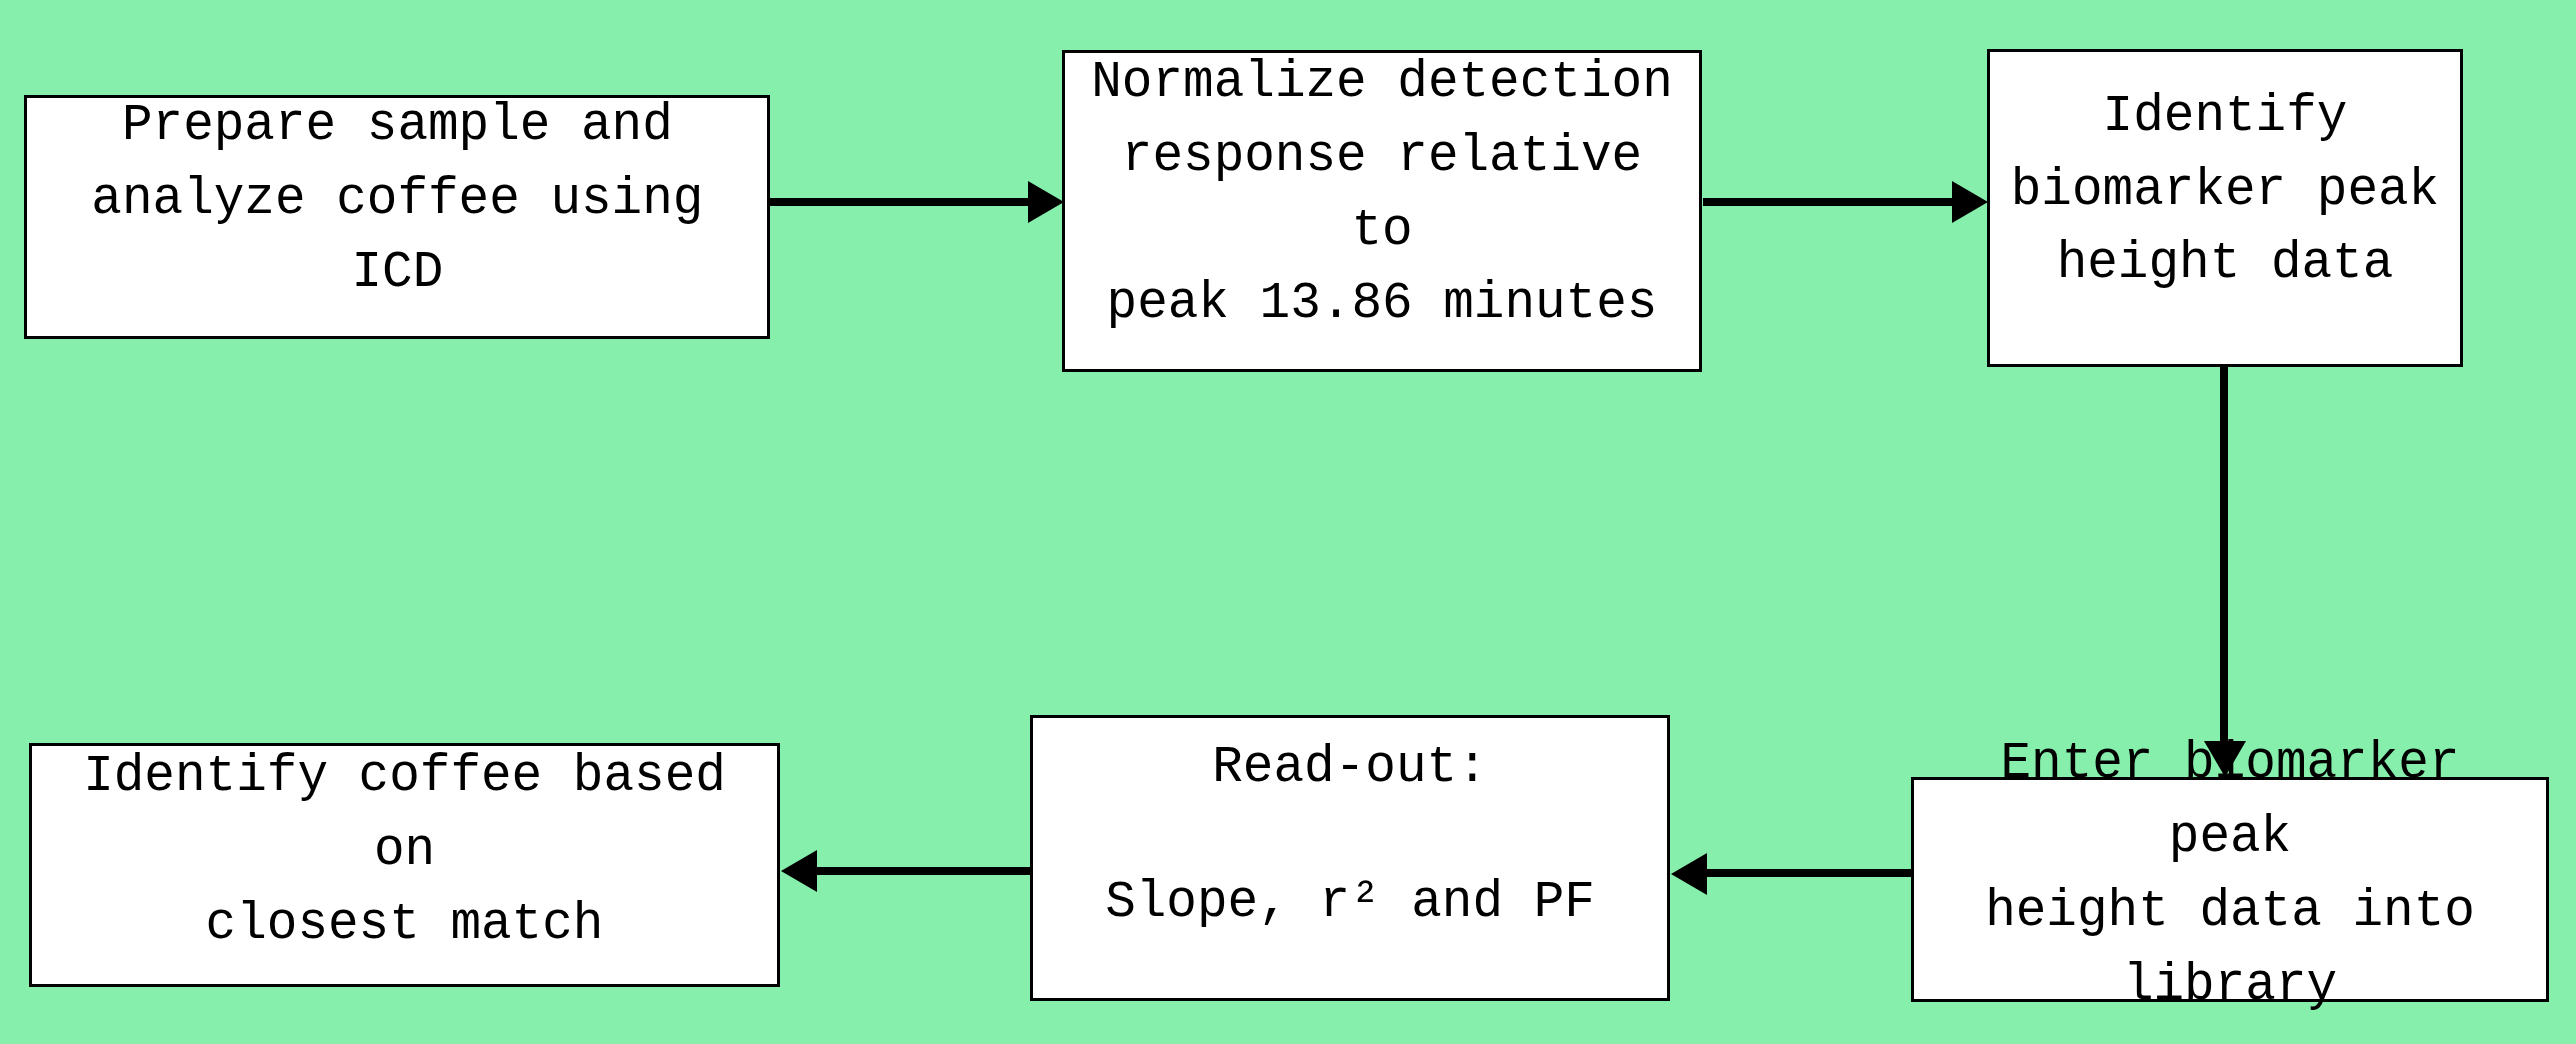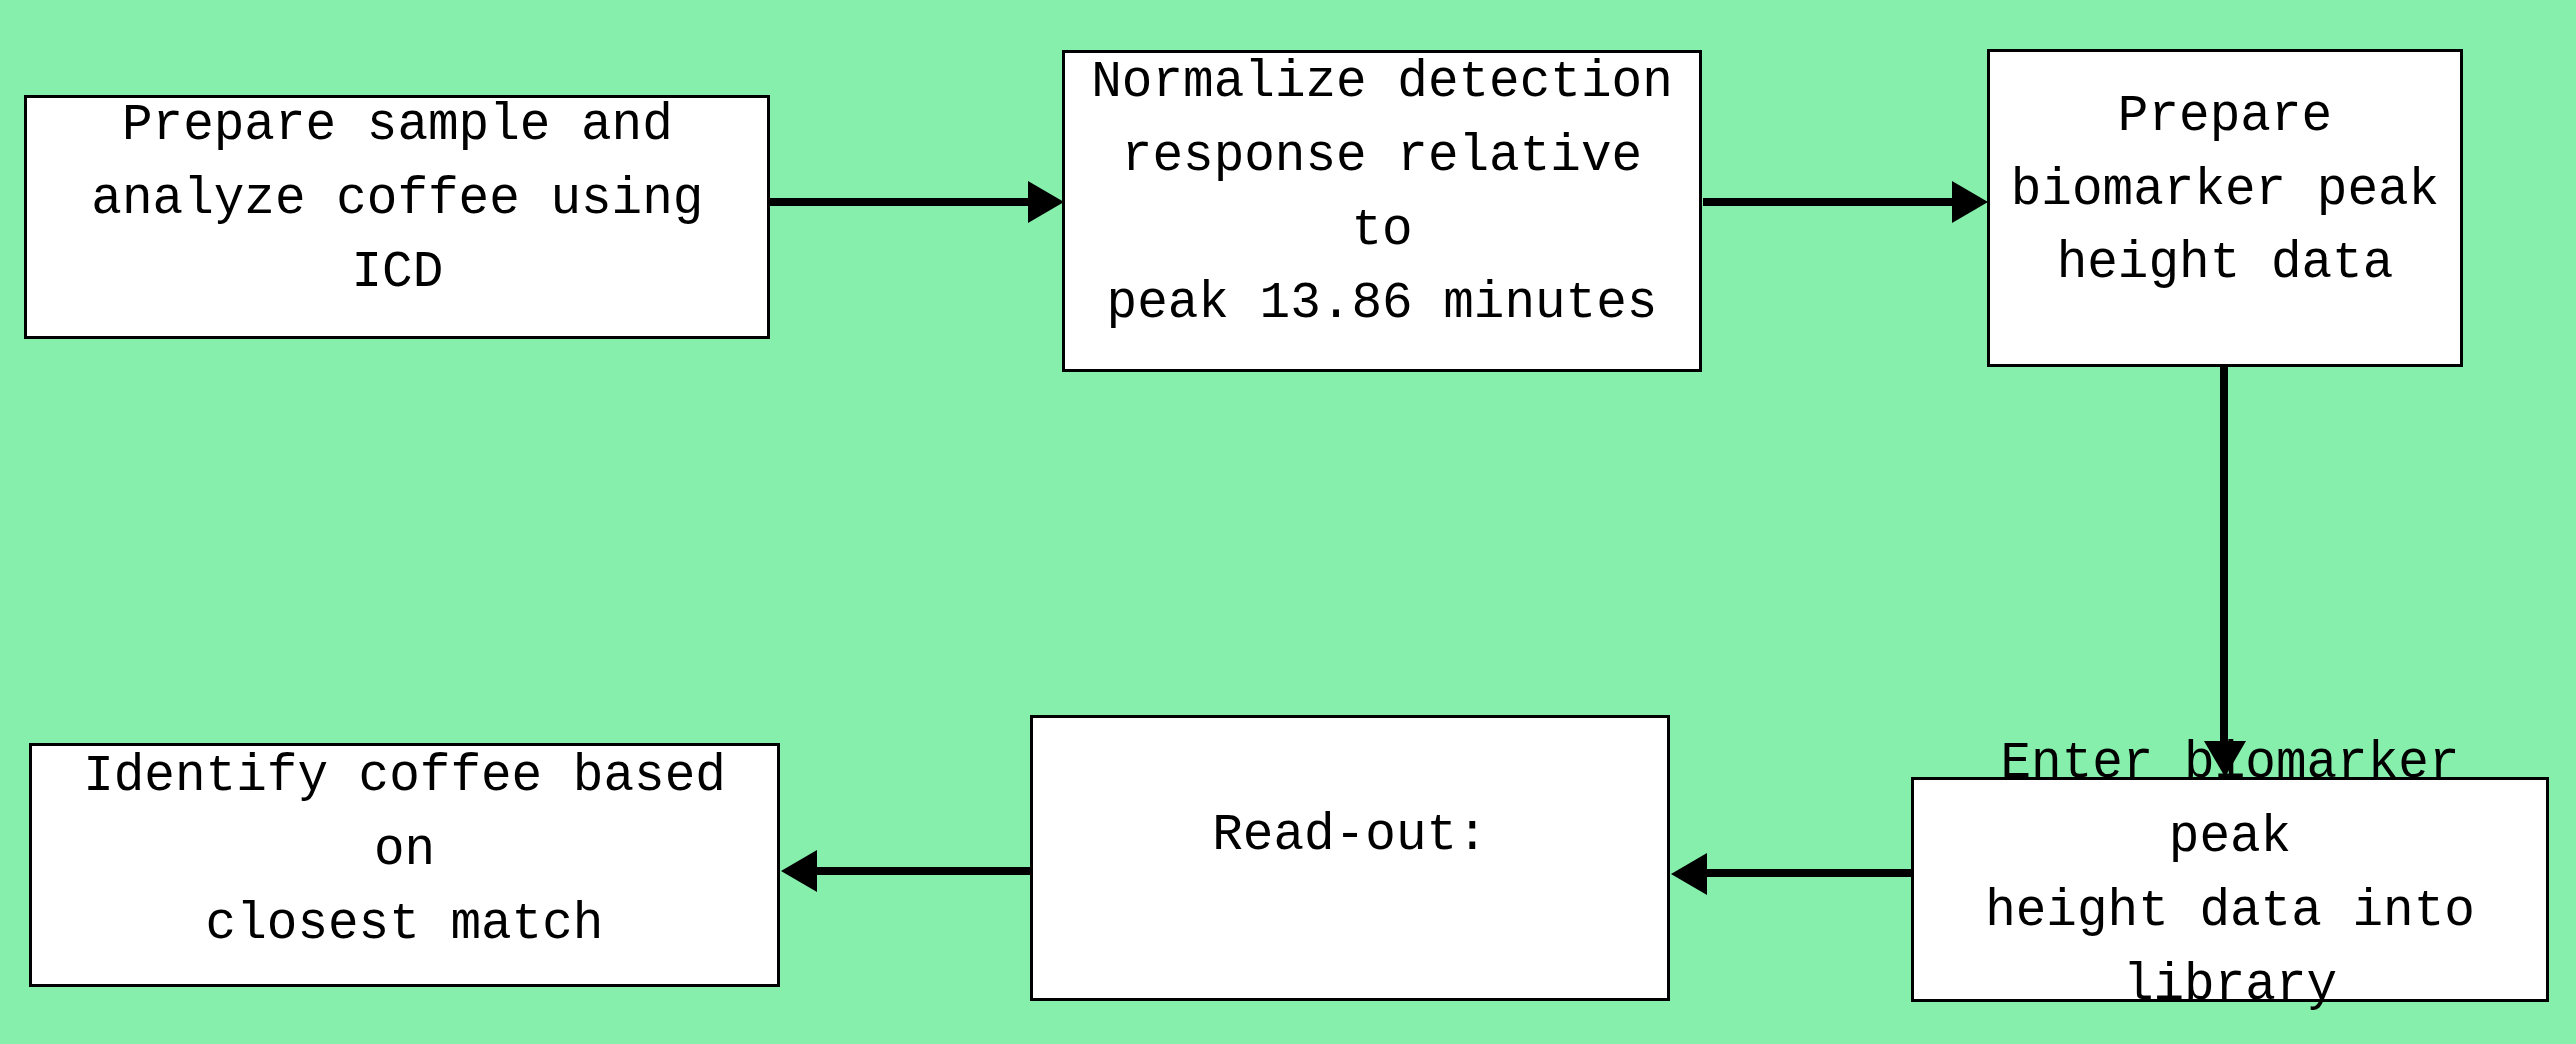--- a/index.html
+++ b/index.html
@@ -93,32 +93,33 @@
 analyze coffee using ICD</div>
   </div>
 
   <div class="node" id="node-normalize">
     <div class="node-text">Normalize detection
 response relative to
 peak 13.86 minutes</div>
   </div>
 
   <div class="node" id="node-extract">
-    <div class="node-text">Prepare
+    <div class="node-text">Identify
 biomarker peak
 height data</div>
   </div>
 
   <div class="node" id="node-enter">
     <div class="node-text">Enter biomarker peak
 height data into library</div>
   </div>
 
   <div class="node" id="node-readout">
     <div class="node-text">Read-out:</div>
+    <div class="node-text">Slope, r² and PF</div>
   </div>
 
   <div class="node" id="node-identify">
     <div class="node-text">Identify coffee based on
 closest match</div>
   </div>
 
   <div>
     <div class="edge-line" id="edge1-line"></div>
     <div class="edge-head right" id="edge1-head"></div>

